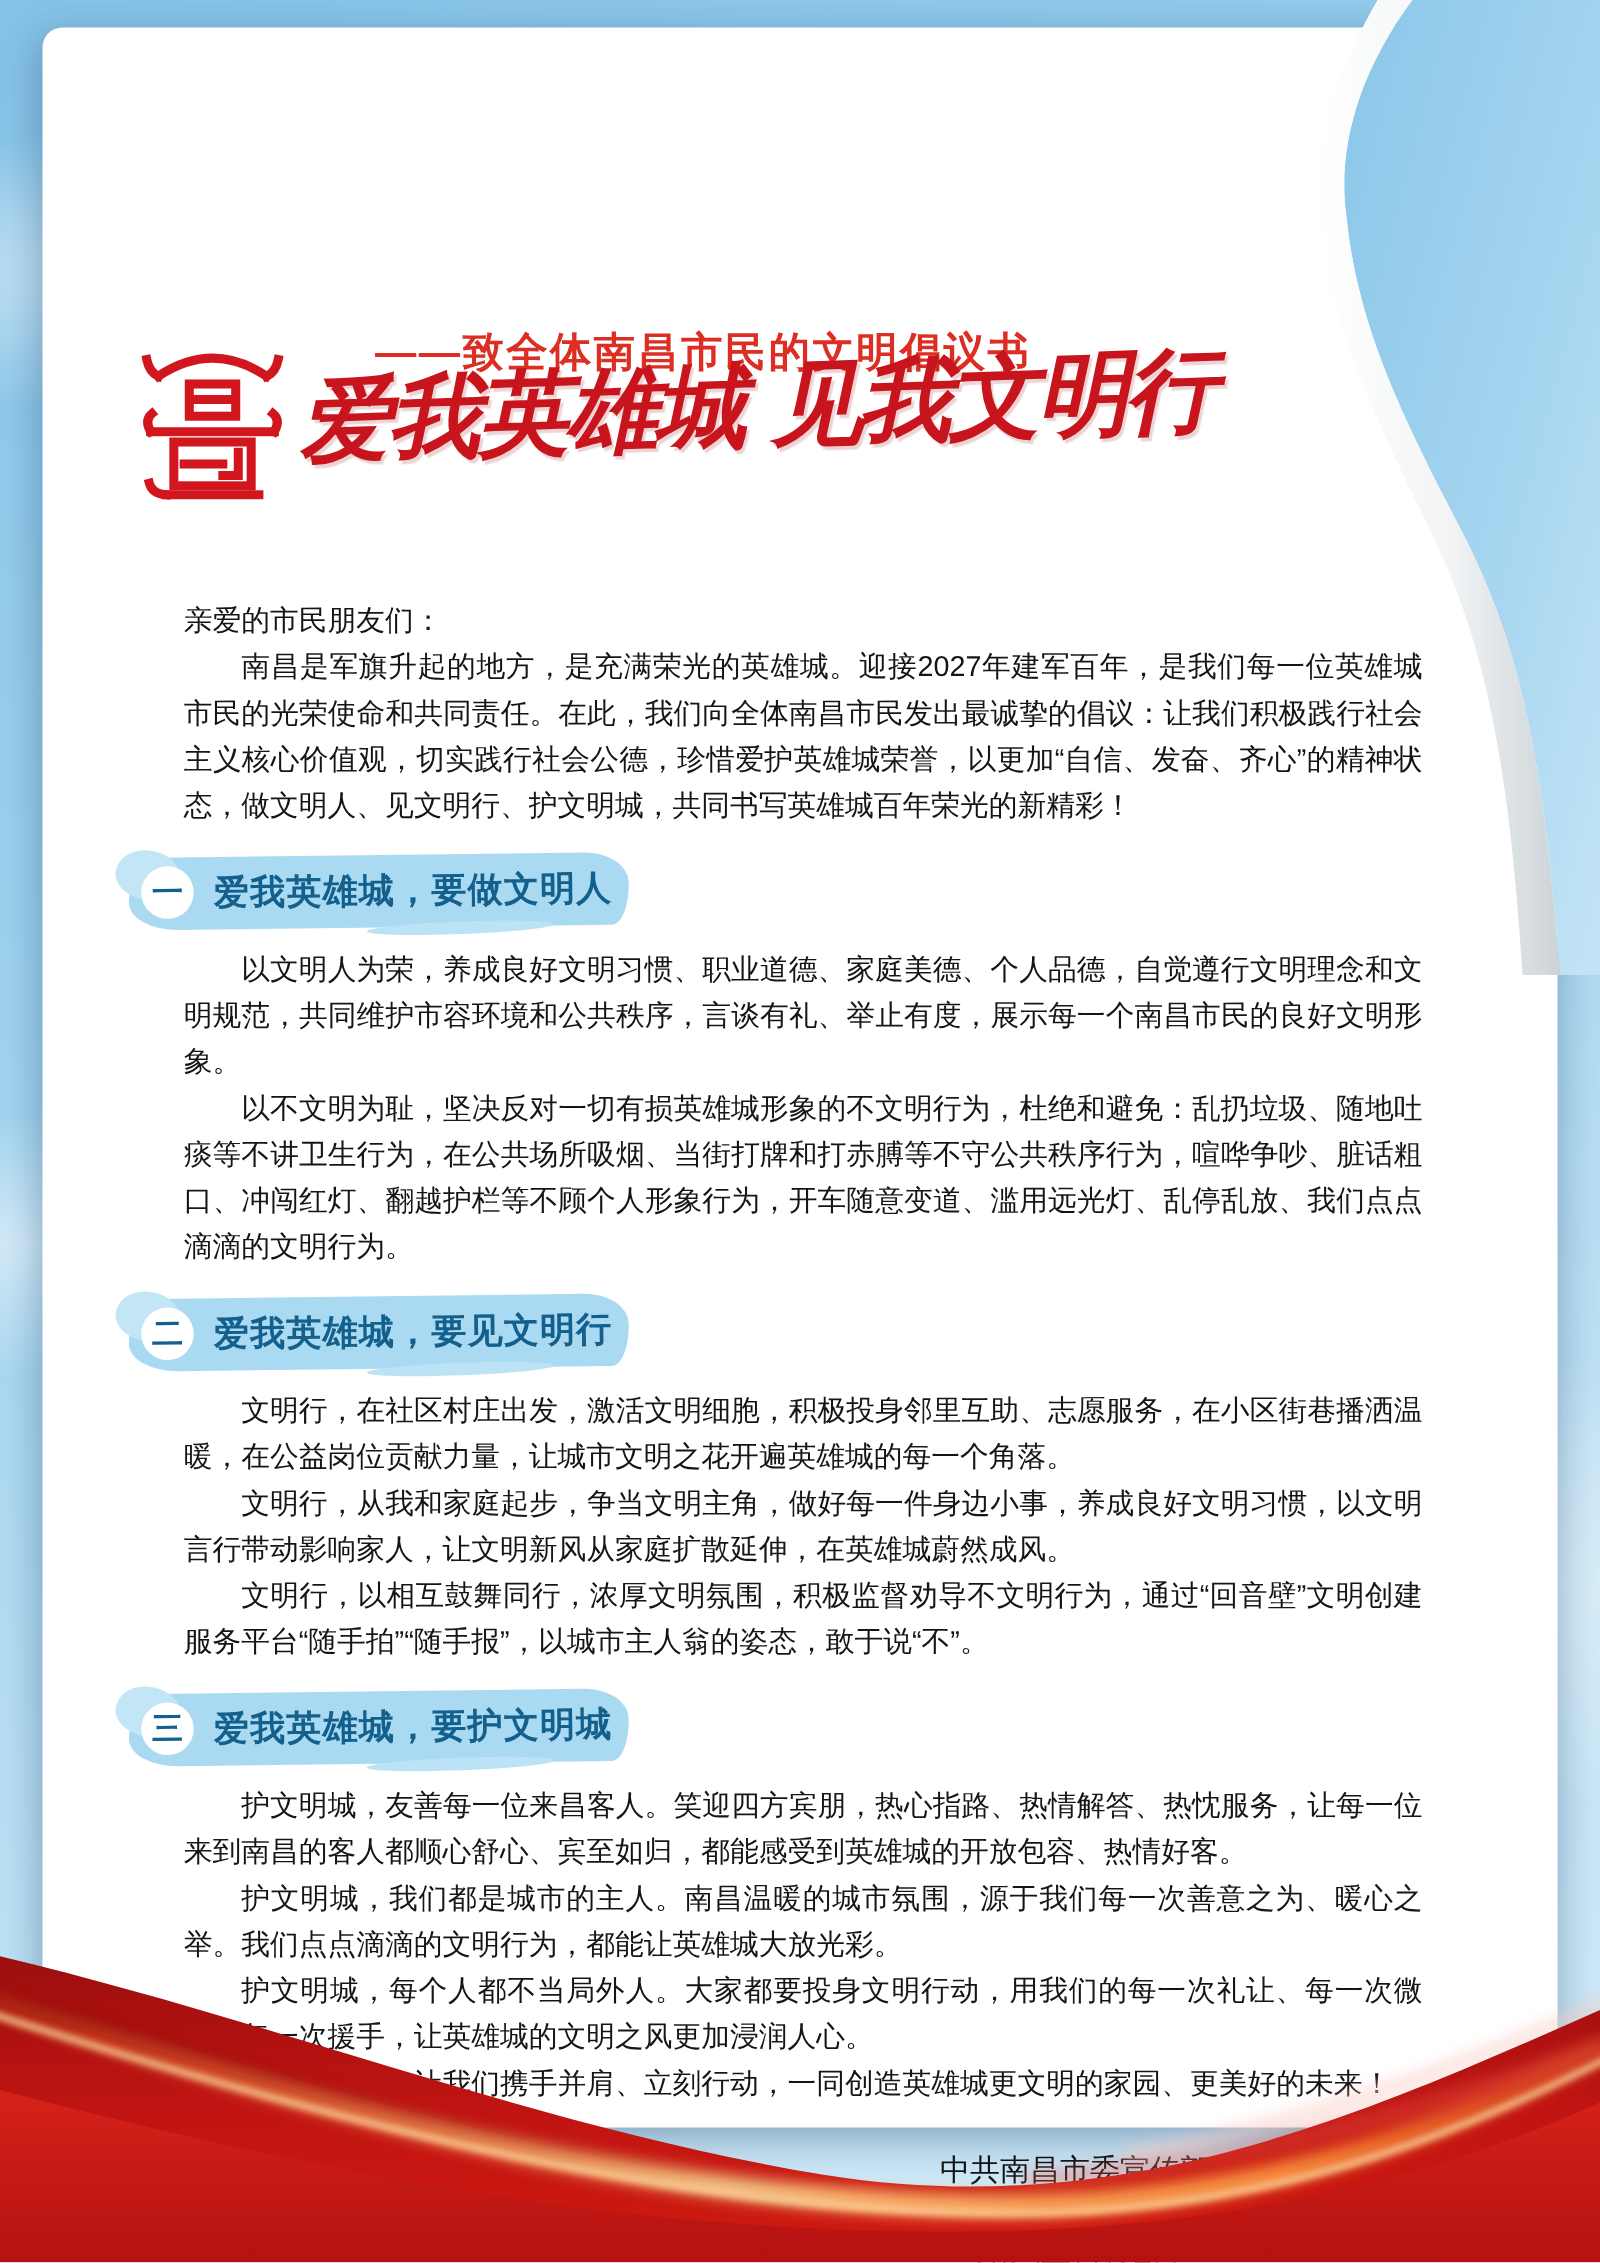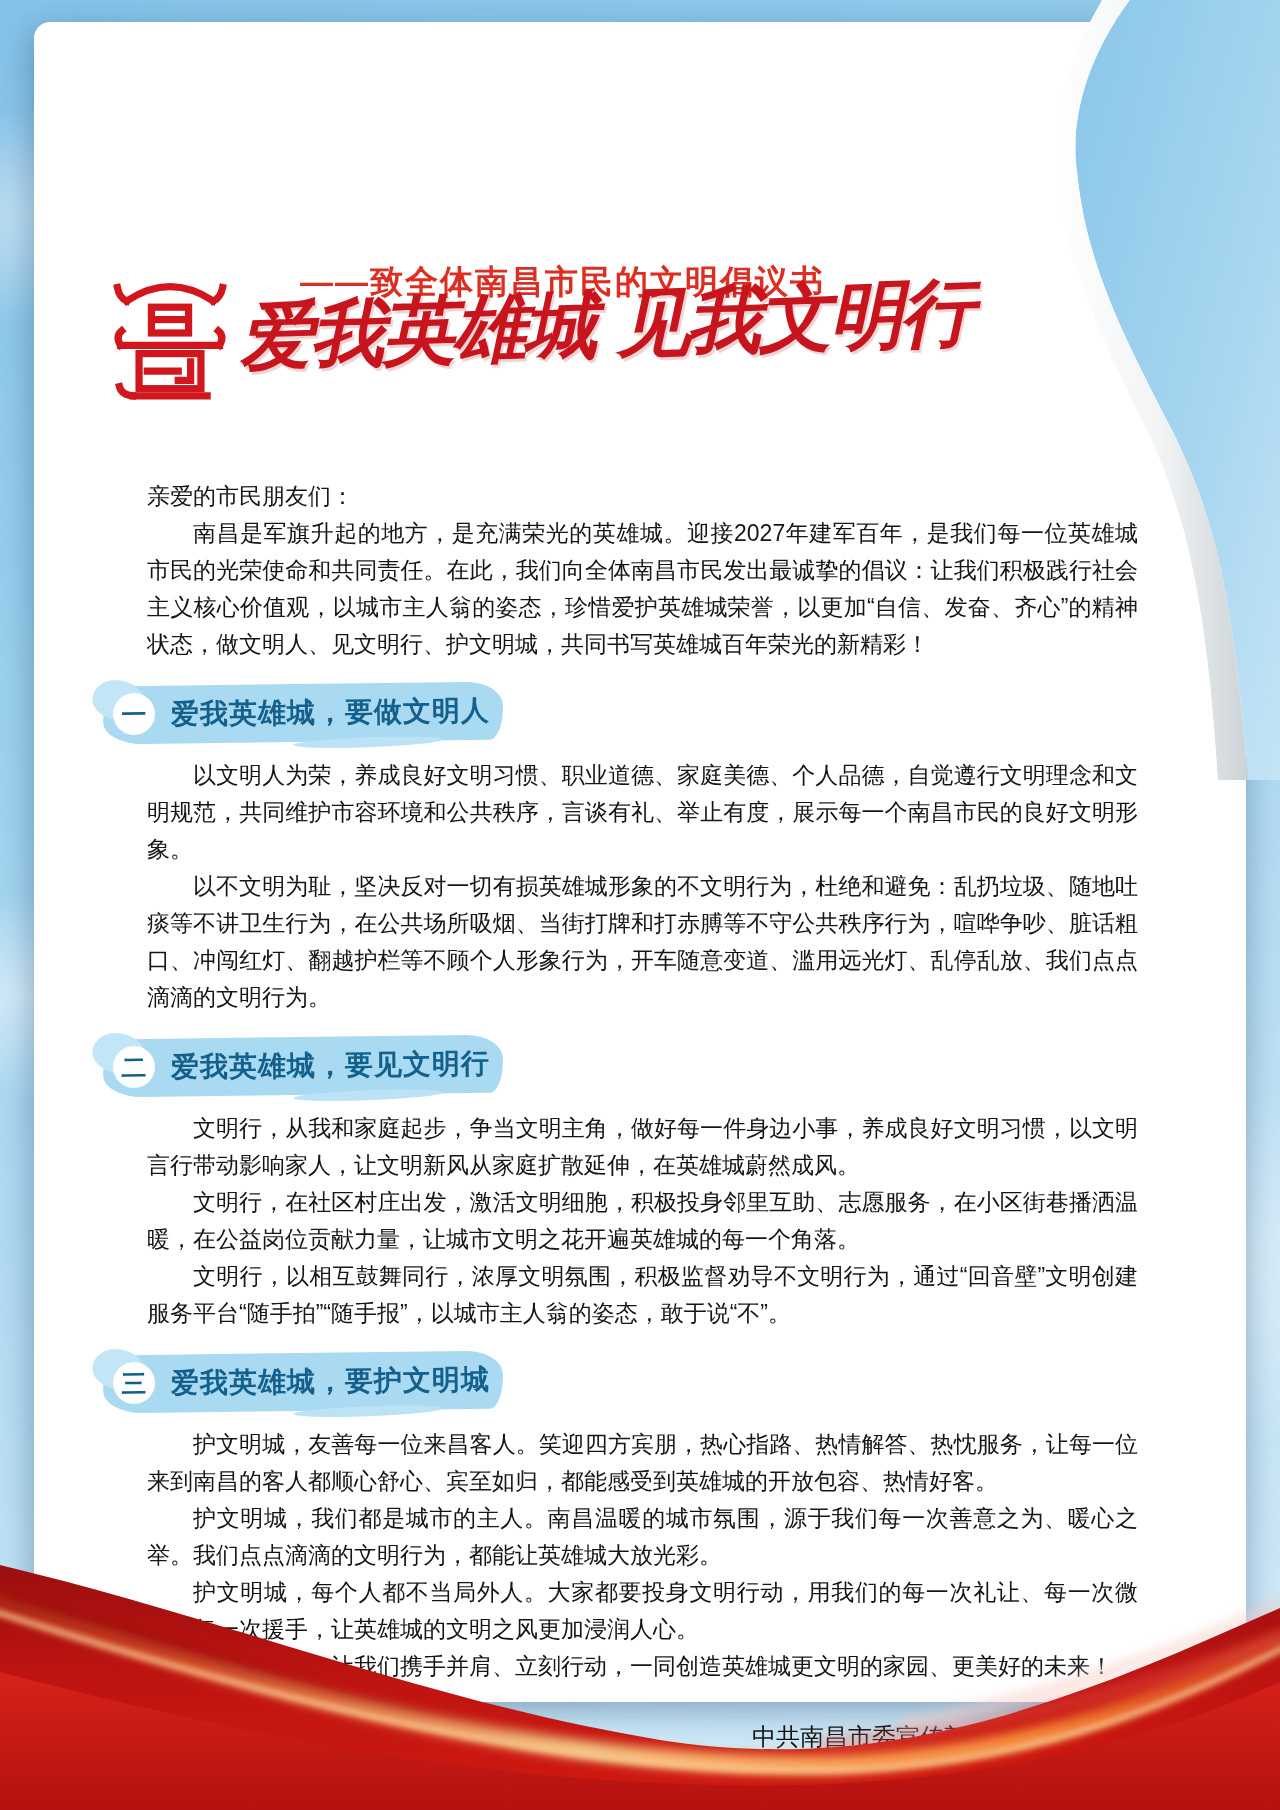--- a/index.html
+++ b/index.html
@@ -93,39 +93,39 @@
           </g>
         </svg>
         <div class="title">
           <span>爱我英雄城</span><span class="t2">见我文明行</span>
         </div>
         <div class="subtitle">——致全体南昌市民的文明倡议书</div>
       </div>
 
       <div class="bodytext">
         <p class="greeting">亲爱的市民朋友们：</p>
-        <p class="para">南昌是军旗升起的地方，是充满荣光的英雄城。迎接2027年建军百年，是我们每一位英雄城市民的光荣使命和共同责任。在此，我们向全体南昌市民发出最诚挚的倡议：让我们积极践行社会主义核心价值观，以城市主人翁的姿态，珍惜爱护英雄城荣誉，以更加“自信、发奋、齐心”的精神状态，做文明人、见文明行、护文明城，共同书写英雄城百年荣光的新精彩！</p>
+        <p class="para">南昌是军旗升起的地方，是充满荣光的英雄城。迎接2027年建军百年，是我们每一位英雄城市民的光荣使命和共同责任。在此，我们向全体南昌市民发出最诚挚的倡议：让我们积极践行社会主义核心价值观，切实践行社会公德，珍惜爱护英雄城荣誉，以更加“自信、发奋、齐心”的精神状态，做文明人、见文明行、护文明城，共同书写英雄城百年荣光的新精彩！</p>
 
         <div class="badge">
           <span class="num">
               <span>一</span>
             </span>
           <span class="btitle">爱我英雄城，要做文明人</span>
         </div>
         <p class="para">以文明人为荣，养成良好文明习惯、职业道德、家庭美德、个人品德，自觉遵行文明理念和文明规范，共同维护市容环境和公共秩序，言谈有礼、举止有度，展示每一个南昌市民的良好文明形象。</p>
         <p class="para">以不文明为耻，坚决反对一切有损英雄城形象的不文明行为，杜绝和避免：乱扔垃圾、随地吐痰等不讲卫生行为，在公共场所吸烟、当街打牌和打赤膊等不守公共秩序行为，喧哗争吵、脏话粗口、冲闯红灯、翻越护栏等不顾个人形象行为，开车随意变道、滥用远光灯、乱停乱放、我们点点滴滴的文明行为。</p>
 
         <div class="badge">
           <span class="num">
               <span>二</span>
             </span>
           <span class="btitle">爱我英雄城，要见文明行</span>
         </div>
+        <p class="para">文明行，在社区村庄出发，激活文明细胞，积极投身邻里互助、志愿服务，在小区街巷播洒温暖，在公益岗位贡献力量，让城市文明之花开遍英雄城的每一个角落。</p>
         <p class="para">文明行，从我和家庭起步，争当文明主角，做好每一件身边小事，养成良好文明习惯，以文明言行带动影响家人，让文明新风从家庭扩散延伸，在英雄城蔚然成风。</p>
-        <p class="para">文明行，在社区村庄出发，激活文明细胞，积极投身邻里互助、志愿服务，在小区街巷播洒温暖，在公益岗位贡献力量，让城市文明之花开遍英雄城的每一个角落。</p>
         <p class="para">文明行，以相互鼓舞同行，浓厚文明氛围，积极监督劝导不文明行为，通过“回音壁”文明创建服务平台“随手拍”“随手报”，以城市主人翁的姿态，敢于说“不”。</p>
 
         <div class="badge">
           <span class="num">
               <span>三</span>
             </span>
           <span class="btitle">爱我英雄城，要护文明城</span>
         </div>
         <p class="para">护文明城，友善每一位来昌客人。笑迎四方宾朋，热心指路、热情解答、热忱服务，让每一位来到南昌的客人都顺心舒心、宾至如归，都能感受到英雄城的开放包容、热情好客。</p>
         <p class="para">护文明城，我们都是城市的主人。南昌温暖的城市氛围，源于我们每一次善意之为、暖心之举。我们点点滴滴的文明行为，都能让英雄城大放光彩。</p>

